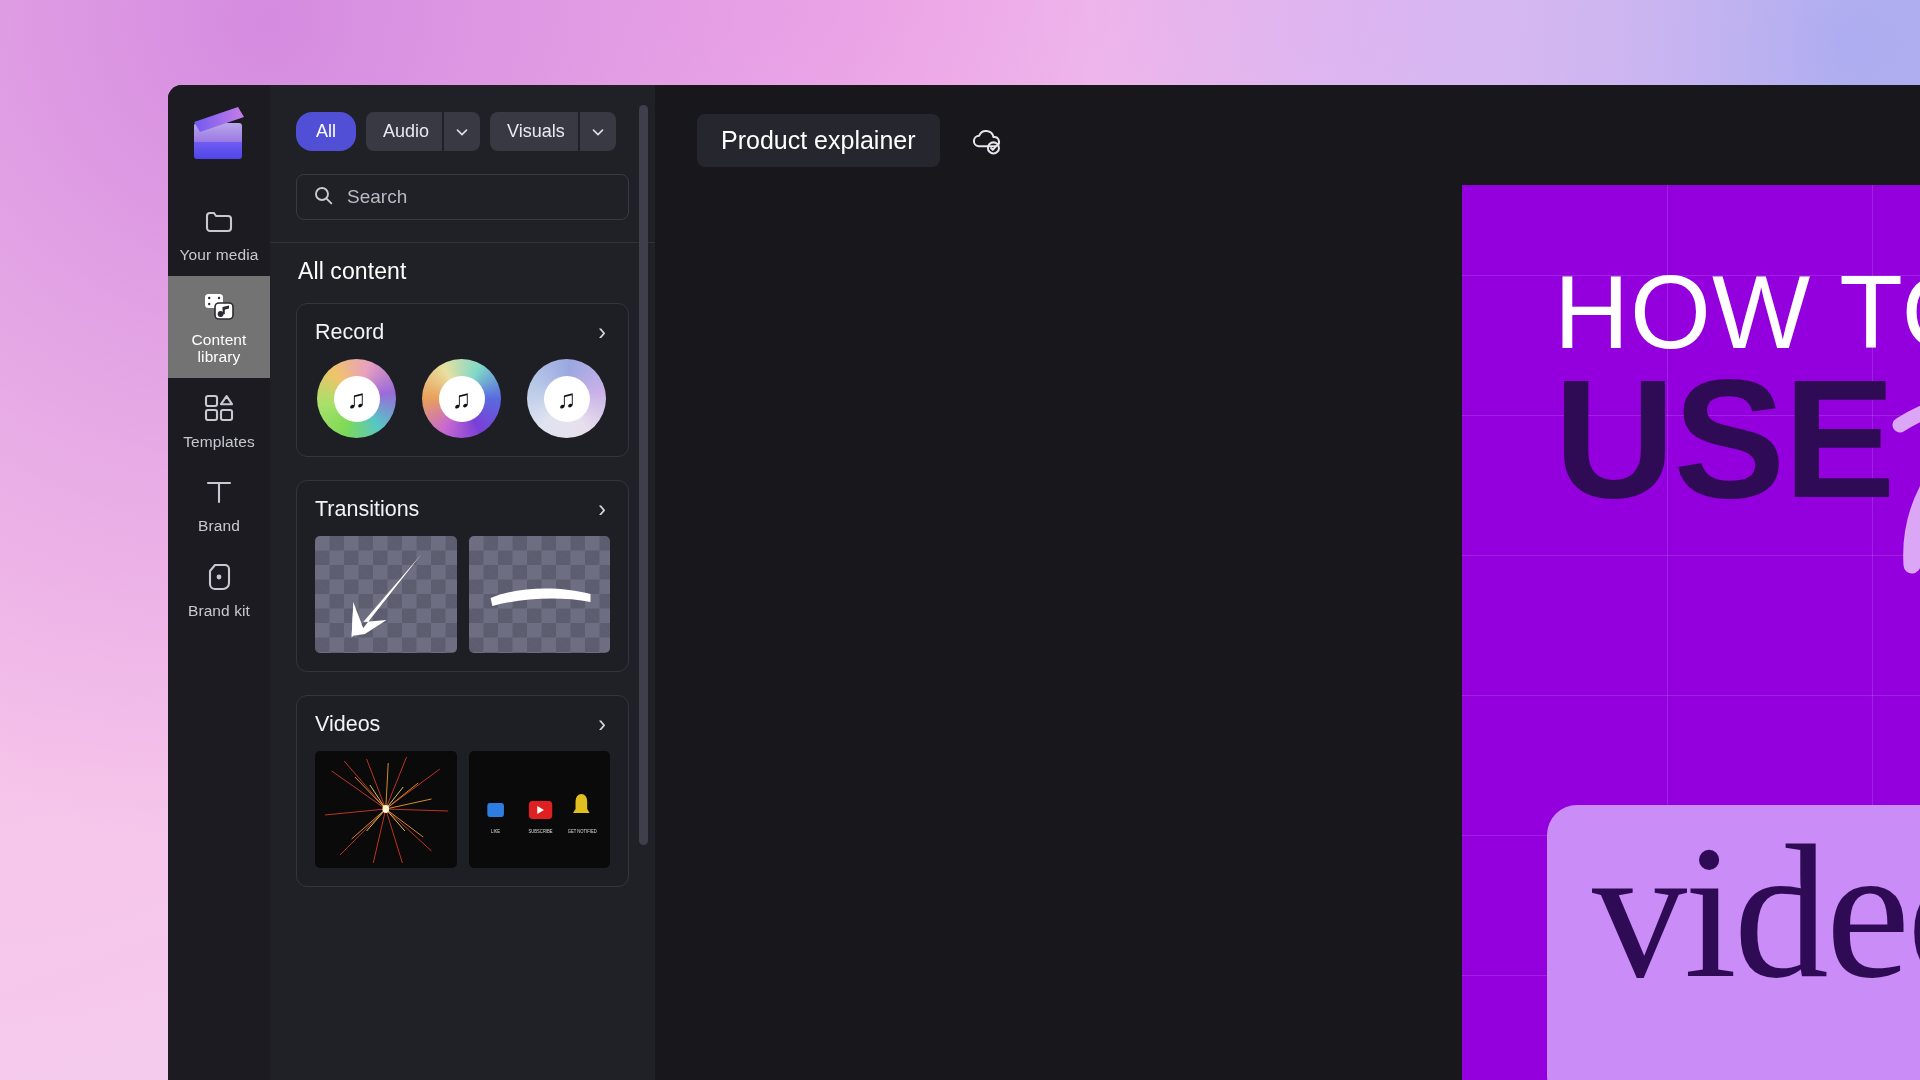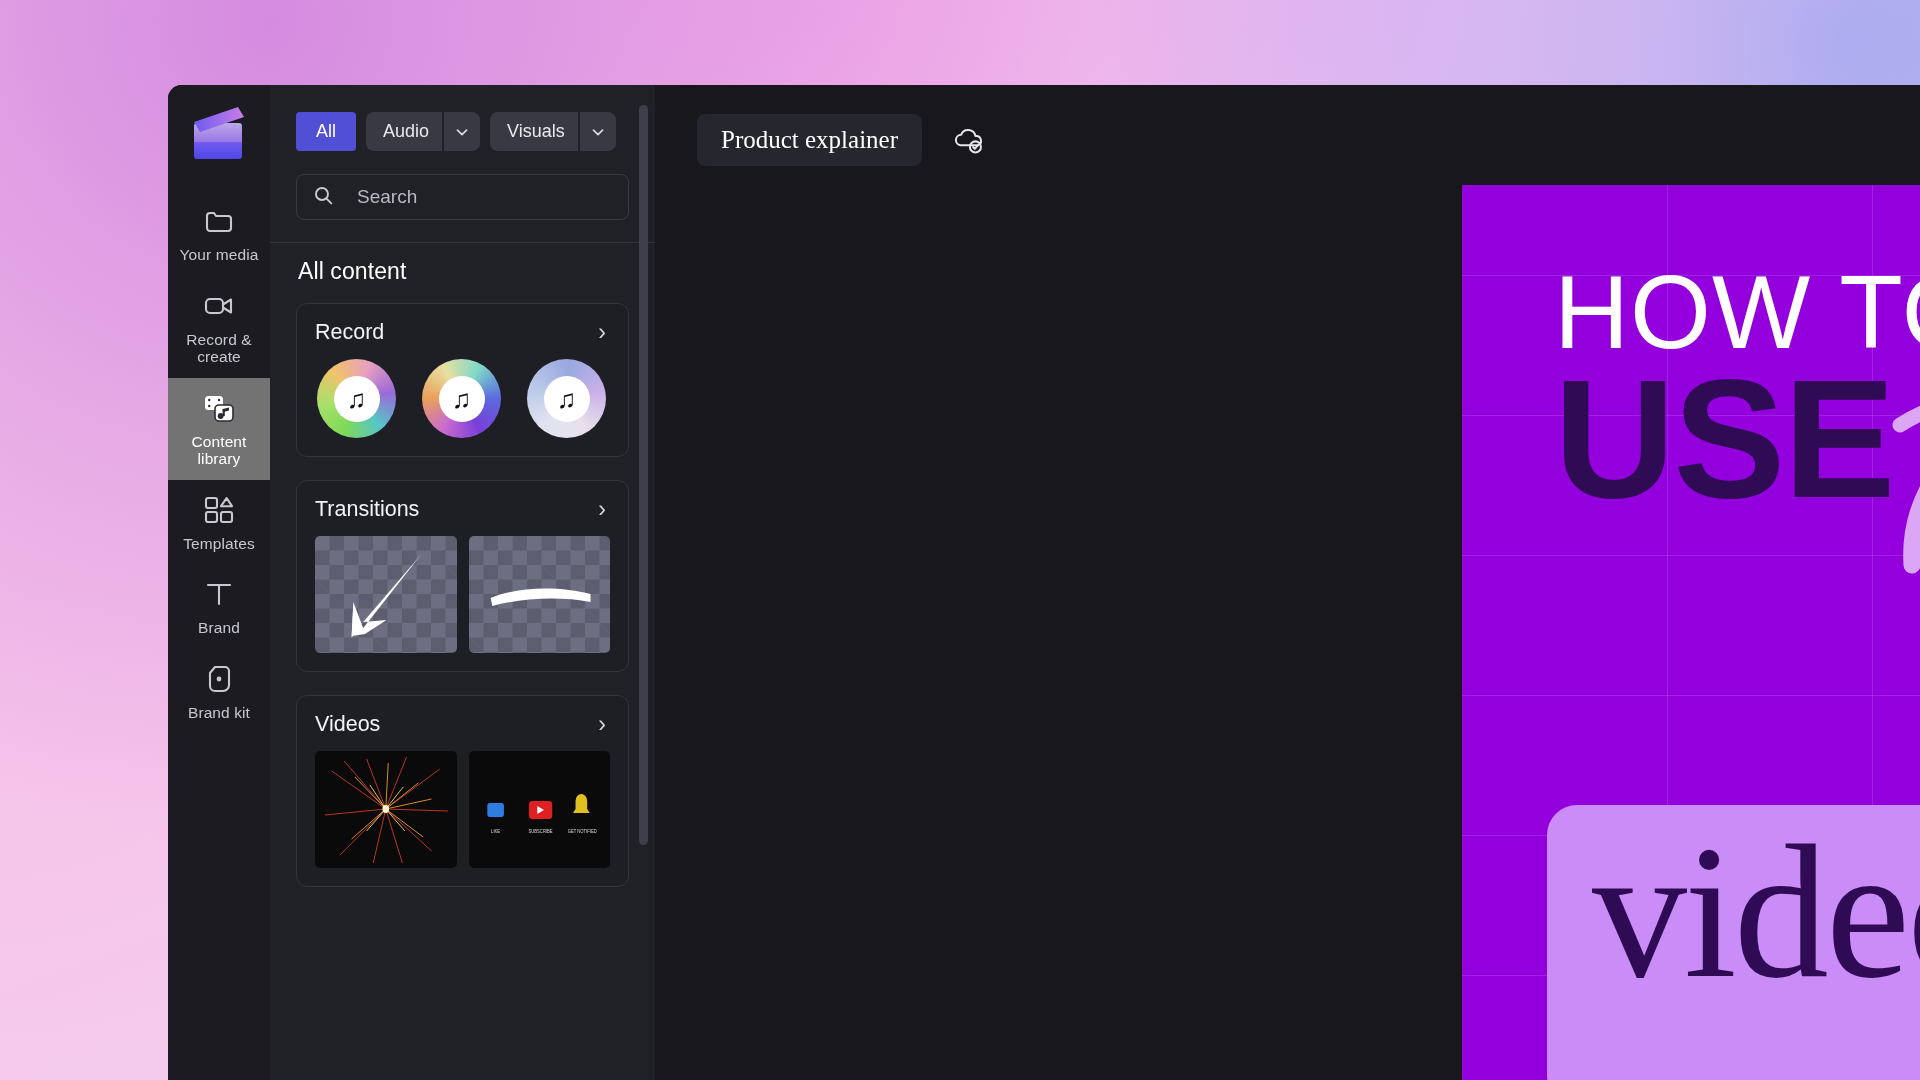--- a/index.html
+++ b/index.html
@@ -42,34 +42,34 @@
   }
   .rail-item.active .rail-label { color:#ffffff; }
 
   
   .library {
     width:385px; flex:0 0 385px; background:#202027; position:relative;
     display:flex; flex-direction:column;
   }
   .filter-row { display:flex; gap:10px; padding:27px 26px 0 26px; align-items:center; }
   .chip {
-    height:39px; border-radius:4px; background:#393944; color:#e9e9f0;
+    height:39px; border-radius:16px; background:#393944; color:#e9e9f0;
     display:flex; align-items:center; font-size:18px; padding:0 17px;
     cursor:pointer; white-space:nowrap;
   }
   .chip.primary { background:#514fd6; color:#fff; padding:0 20px; }
   .split { display:flex; gap:2px;align-items:flex-end; }
   .split .chip:first-child { border-radius:8px 0 0 8px; padding-right:13px; }
   .split .caret {
     width:36px; height:39px; background:#393944; border-radius:0 8px 8px 0;
     display:flex; align-items:center; justify-content:center; cursor:pointer;
   }
   .searchbar {
     margin:23px 26px 0 26px; height:46px; border:1px solid #3a3a45; border-radius:8px;
-    display:flex; align-items:center; gap:23px; padding:0 16px; background:transparent;
+    display:flex; align-items:center; gap:13px; padding:0 16px; background:transparent;
   }
   .searchbar input {
     background:transparent; border:0; outline:0; color:#e8e8ef;
     font-size:19px; font-family:inherit; width:100%;
   }
   .searchbar input::placeholder { color:#b9b9c6; }
   .divider { height:1px; background:#32323c; margin:22px 0 0 0; }
   .lib-scroll { flex:1; overflow:hidden; padding:0 26px 0 26px; }
   .section-title { font-size:23px; color:#fff; margin:15px 0 18px 2px; letter-spacing:.1px; }
 
@@ -109,21 +109,21 @@
   .thumb.video { background:#0a0a0a; }
   .thumb svg { position:absolute; inset:0; width:100%; height:100%; }
 
   .lib-scrollbar {
     position:absolute; right:7px; top:20px; width:9px; height:740px;
     background:#3f3f4c; border-radius:5px;
   }
 
   
   .stage { flex:1; position:relative; background:#17171c; }
-  .stage-head { padding:29px 0 0 42px; display:flex; align-items:center; gap:26px;font-family:Liberation Serif, serif; }
+  .stage-head { padding:29px 0 0 42px; display:flex; align-items:center; gap:26px; }
   .proj-name {
     background:#26262e; border-radius:8px; padding:12px 24px;
     font-size:25px; color:#ffffff; cursor:pointer;
   }
   .save-icon { width:40px; height:40px; display:flex; align-items:center; justify-content:center; }
 
   .preview {
     position:absolute; left:807px; top:100px; width:945px; height:895px;
     background:#9400dd; overflow:hidden;
   }
@@ -183,29 +183,20 @@
 
     <div class="rail-item">
       <span class="rail-icon">
         <svg viewBox="0 0 32 32" width="32" height="32" fill="none" stroke="#c8c8d2" stroke-width="2.1" stroke-linejoin="round">
           <path d="M4 11a3 3 0 0 1 3-3h4l2 3h12a3 3 0 0 1 3 3v9a3 3 0 0 1-3 3H7a3 3 0 0 1-3-3z"></path>
         </svg>
       </span>
       <span class="rail-label">Your media</span>
     </div>
 
-    <div class="rail-item">
-      <span class="rail-icon">
-        <svg viewBox="0 0 32 32" width="32" height="32" fill="none" stroke="#c8c8d2" stroke-width="2.1" stroke-linejoin="round">
-          <rect x="3" y="9" width="17" height="14" rx="4"></rect>
-          <path d="M20 14.5l8-5v13l-8-5z"></path>
-        </svg>
-      </span>
-      <span class="rail-label">Record &amp; create</span>
-    </div>
 
     <div class="rail-item active">
       <span class="rail-icon">
         <svg viewBox="0 0 32 32" width="32" height="32">
           <rect x="2" y="4" width="18" height="14" rx="3.5" fill="#ffffff"></rect>
           <circle cx="6.2" cy="8" r="1.2" fill="#2b2b36"></circle>
           <circle cx="6.2" cy="14" r="1.2" fill="#2b2b36"></circle>
           <circle cx="16" cy="8" r="1.2" fill="#2b2b36"></circle>
           <circle cx="16" cy="14" r="1.2" fill="#2b2b36"></circle>
           <rect x="12" y="13" width="18" height="16" rx="4" fill="#ffffff" stroke="#2b2b36" stroke-width="1.6"></rect>

